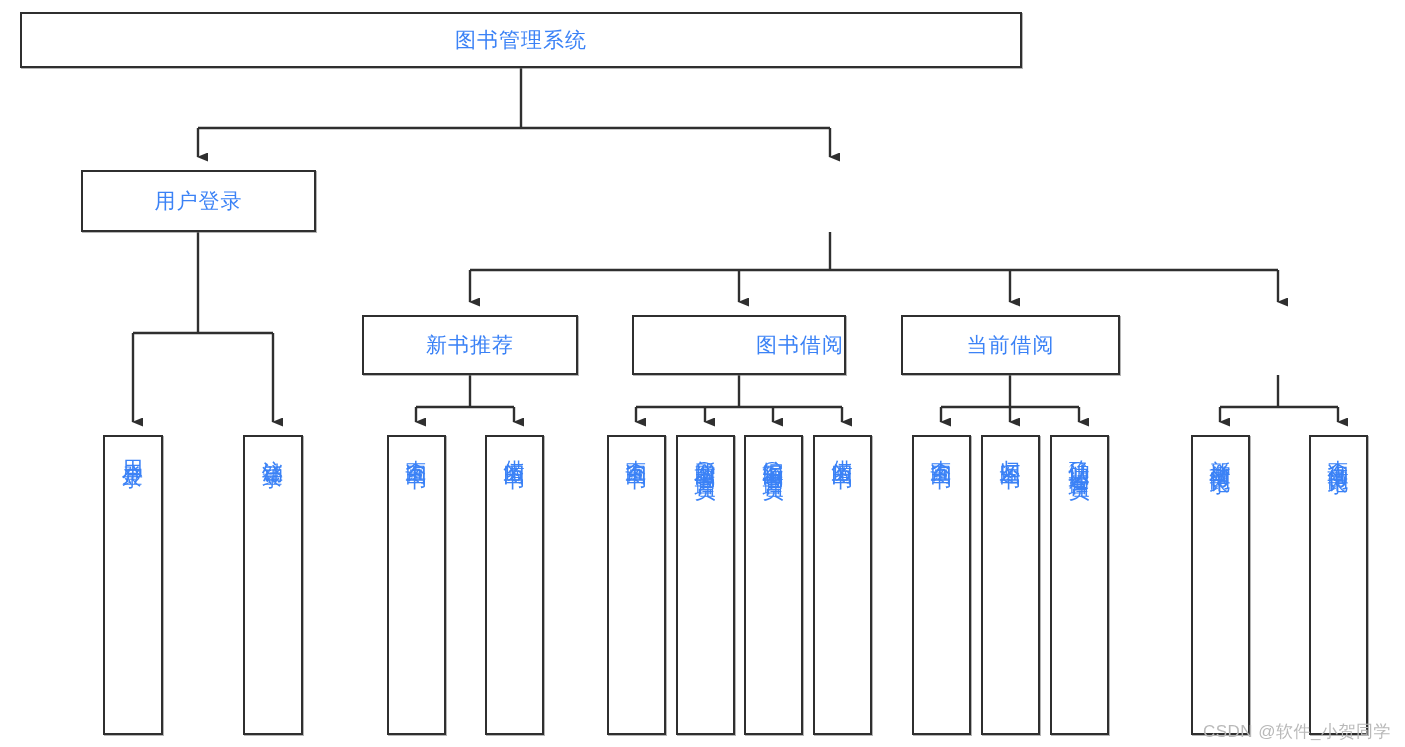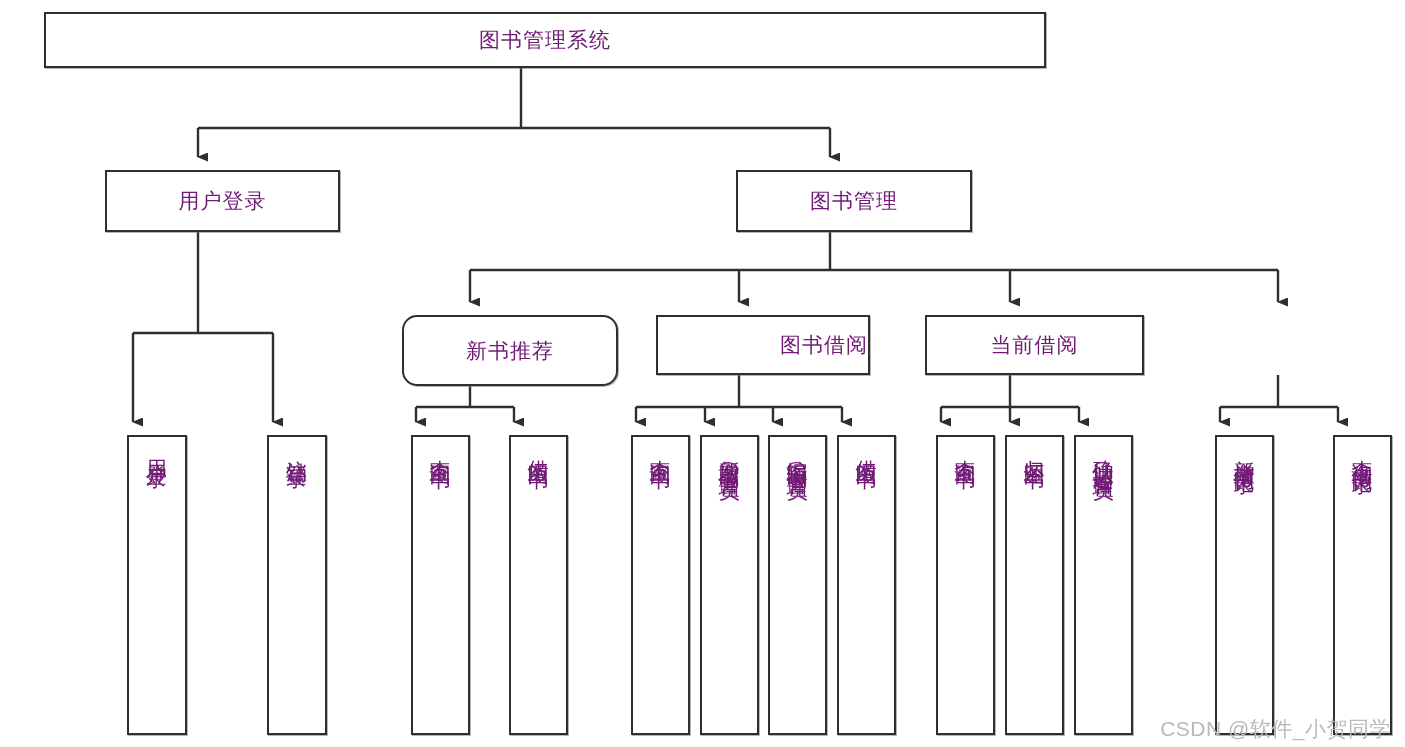--- a/index.html
+++ b/index.html
@@ -24,23 +24,22 @@
     pointer-events: none;
   }
   .node {
     position: absolute;
     box-sizing: border-box;
     border: 2px solid #2f2f2f;
     background: #ffffff;
     display: flex;
     align-items: center;
     justify-content: center;
-    color: #701a75;
+    color: #3b82f6;
     box-shadow: 1px 1px 0 rgba(120,120,120,0.55);
-    margin-left: 24px;
   }
   .node .lbl {
     display: block;
     text-align: center;
     line-height: 1.12;
     white-space: nowrap;
   }
   .node.h .lbl {
     font-size: 21px;
     letter-spacing: 1px;
@@ -53,21 +52,21 @@
     writing-mode: vertical-rl;
     text-orientation: upright;
     font-size: 21px;
     letter-spacing: 3px;
     line-height: 1.0;
   }
   .watermark {
     position: absolute;
     right: 14px;
     bottom: 4px;
-    font-size: 21px;
+    font-size: 17px;
     color: #b9b9b9;
     letter-spacing: 0.5px;
     white-space: nowrap;
     user-select: none;
   }
 </style>
 </head>
 <body>
 
 <div id="canvas">
@@ -123,25 +122,22 @@
     </g>
   </svg>
 
   <div class="node h" style="left:20px; top:12px; width:1002px; height:56px;">
     <span class="lbl">图书管理系统</span>
   </div>
 
   <div class="node h" style="left:81px; top:170px; width:235px; height:62px;">
     <span class="lbl">用户登录</span>
   </div>
-  <div class="node h" style="left:712px; top:170px; width:236px; height:62px;">
-    <span class="lbl">图书管理</span>
-  </div>
 
-  <div class="node h" style="left:378px; top:315px; width:216px; height:71px;border-radius:15px;">
+  <div class="node h" style="left:362px; top:315px; width:216px; height:60px;">
     <span class="lbl">新书推荐</span>
   </div>
   <div class="node h" style="left:632px; top:315px; width:214px; height:60px;justify-content:flex-end;">
     <span class="lbl">图书借阅</span>
   </div>
   <div class="node h" style="left:901px; top:315px; width:219px; height:60px;">
     <span class="lbl">当前借阅</span>
   </div>
 
   <div class="node v" style="left:103px; top:435px; width:60px; height:300px;">

